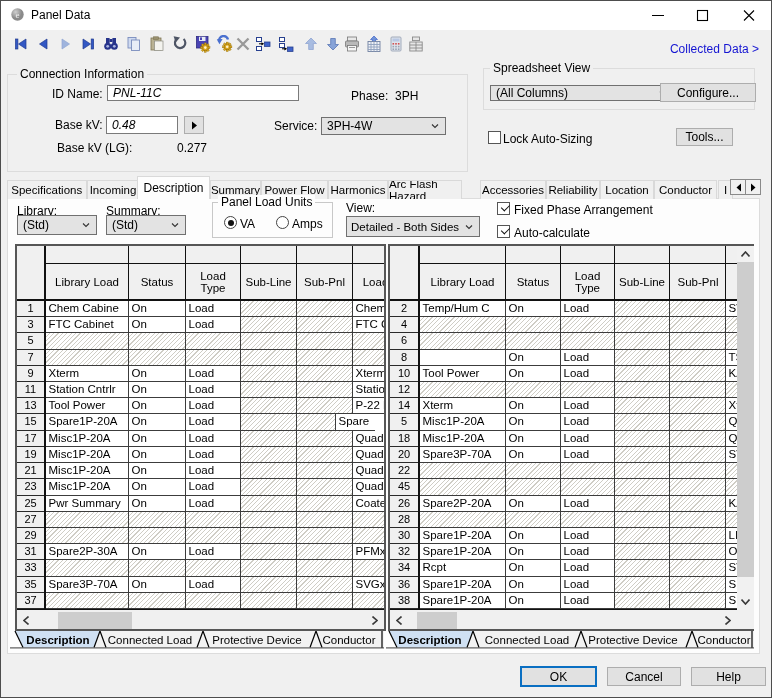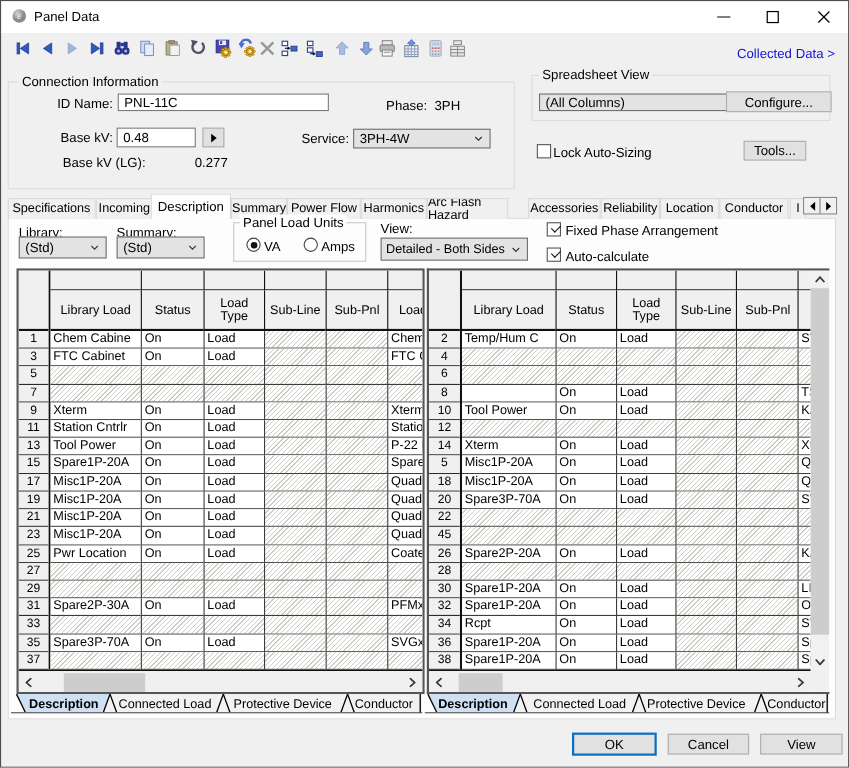--- a/index.html
+++ b/index.html
@@ -4,21 +4,21 @@
 html,body { width:772px; height:698px; }
 body { position:relative; font-family:"Liberation Sans",sans-serif; background:#f0f0f0; overflow:hidden; }
 .abs { position:absolute; }
 .titlebar { left:0; top:0; width:772px; height:30px; background:#fff; }
 .title-text { left:31px; top:8px; font-size:12px; color:#000; }
 .ti { position:absolute; top:34.5px; }
 .link { position:absolute; right:13px; top:42px; font-size:12px; color:#1414d2; }
 .groupbox { position:absolute; border:1px solid #dcdcdc; }
 .grouplabel { position:absolute; top:-8px; background:#f0f0f0; font-size:12px; padding:0 3px; color:#000; white-space:nowrap; }
 .lbl { position:absolute; font-size:12px; color:#000; white-space:nowrap; }
-.input { position:absolute; background:#fff; border:1px solid #7a7a7a; font-size:12px; color:#000; padding-left:5px; display:flex; align-items:center; }
+.input { position:absolute; background:#fff; border:1px solid #7a7a7a; font-size:12px; color:#000; padding-left:5px; display:flex; align-items:center;font-style:italic; }
 .combo { position:absolute; background:#e3e3e3; border:1px solid #707070; font-size:12px; color:#000; padding-left:5px; display:flex; align-items:center; }
 .combo .chev { position:absolute; right:6px; top:50%; margin-top:-4px; width:8px; height:8px; }
 .btn { position:absolute; background:#e1e1e1; border:1px solid #adadad; font-size:12px; color:#000; display:flex; align-items:center; justify-content:center; }
 .checkbox { position:absolute; width:13px; height:13px; background:#fff; border:1px solid #555; }
 .checkbox.checked::after { content:""; position:absolute; left:2px; top:0px; width:7px; height:4px; border-left:1.8px solid #111; border-bottom:1.8px solid #111; transform:rotate(-45deg) translate(0,2px); }
 .radio { position:absolute; width:13px; height:13px; background:#fff; border:1px solid #444; border-radius:50%; }
 .radio.sel::after { content:""; position:absolute; left:2.5px; top:2.5px; width:6px; height:6px; background:#111; border-radius:50%; }
 .tabpage { position:absolute; left:7px; top:198px; width:753px; height:456px; background:#fdfdfd; border:1px solid #dcdcdc; }
 .tab { position:absolute; top:180px; height:19px; background:#f0f0f0; border:1px solid #d9d9d9; border-bottom:none; font-size:11.5px; color:#000; display:flex; align-items:center; justify-content:center; overflow:hidden; }
 .tab.active { top:176px; height:23px; background:#fdfdfd; z-index:5; font-size:12px; }
@@ -330,21 +330,21 @@
 <div class="cell" style="left:168px;top:152.26px;width:55px;height:16.21px">Load</div>
 <div class="cell hatch" style="left:223px;top:152.26px;width:56px;height:16.21px"></div>
 <div class="cell hatch" style="left:279px;top:152.26px;width:56px;height:16.21px"></div>
 <div class="cell" style="left:335px;top:152.26px;width:32px;height:16.21px">P-22 P</div>
 <div class="rn" style="left:0px;top:168.47px;width:27px;height:16.21px">15</div>
 <div class="cell c0" style="left:29px;top:168.47px;width:82px;height:16.21px">Spare1P-20A</div>
 <div class="cell" style="left:111px;top:168.47px;width:57px;height:16.21px">On</div>
 <div class="cell" style="left:168px;top:168.47px;width:55px;height:16.21px">Load</div>
 <div class="cell hatch" style="left:223px;top:168.47px;width:56px;height:16.21px"></div>
 <div class="cell hatch" style="left:279px;top:168.47px;width:56px;height:16.21px"></div>
-<div class="cell" style="left:335px;top:168.47px;width:40px;height:16.21px">Spare</div>
+<div class="cell" style="left:318px;top:168.47px;width:40px;height:16.21px">Spare</div>
 <div class="rn" style="left:0px;top:184.68px;width:27px;height:16.21px">17</div>
 <div class="cell c0" style="left:29px;top:184.68px;width:82px;height:16.21px">Misc1P-20A</div>
 <div class="cell" style="left:111px;top:184.68px;width:57px;height:16.21px">On</div>
 <div class="cell" style="left:168px;top:184.68px;width:55px;height:16.21px">Load</div>
 <div class="cell hatch" style="left:223px;top:184.68px;width:56px;height:16.21px"></div>
 <div class="cell hatch" style="left:279px;top:184.68px;width:56px;height:16.21px"></div>
 <div class="cell" style="left:335px;top:184.68px;width:32px;height:16.21px">Quad</div>
 <div class="rn" style="left:0px;top:200.89px;width:27px;height:16.21px">19</div>
 <div class="cell c0" style="left:29px;top:200.89px;width:82px;height:16.21px">Misc1P-20A</div>
 <div class="cell" style="left:111px;top:200.89px;width:57px;height:16.21px">On</div>
@@ -360,21 +360,21 @@
 <div class="cell hatch" style="left:279px;top:217.10px;width:56px;height:16.21px"></div>
 <div class="cell" style="left:335px;top:217.10px;width:32px;height:16.21px">Quad</div>
 <div class="rn" style="left:0px;top:233.32px;width:27px;height:16.21px">23</div>
 <div class="cell c0" style="left:29px;top:233.32px;width:82px;height:16.21px">Misc1P-20A</div>
 <div class="cell" style="left:111px;top:233.32px;width:57px;height:16.21px">On</div>
 <div class="cell" style="left:168px;top:233.32px;width:55px;height:16.21px">Load</div>
 <div class="cell hatch" style="left:223px;top:233.32px;width:56px;height:16.21px"></div>
 <div class="cell hatch" style="left:279px;top:233.32px;width:56px;height:16.21px"></div>
 <div class="cell" style="left:335px;top:233.32px;width:32px;height:16.21px">Quad</div>
 <div class="rn" style="left:0px;top:249.53px;width:27px;height:16.21px">25</div>
-<div class="cell c0" style="left:29px;top:249.53px;width:82px;height:16.21px">Pwr Location</div>
+<div class="cell c0" style="left:29px;top:249.53px;width:82px;height:16.21px">Pwr Summary</div>
 <div class="cell" style="left:111px;top:249.53px;width:57px;height:16.21px">On</div>
 <div class="cell" style="left:168px;top:249.53px;width:55px;height:16.21px">Load</div>
 <div class="cell hatch" style="left:223px;top:249.53px;width:56px;height:16.21px"></div>
 <div class="cell hatch" style="left:279px;top:249.53px;width:56px;height:16.21px"></div>
 <div class="cell" style="left:335px;top:249.53px;width:32px;height:16.21px">Coate</div>
 <div class="rn" style="left:0px;top:265.74px;width:27px;height:16.21px">27</div>
 <div class="cell c0 hatch" style="left:29px;top:265.74px;width:82px;height:16.21px"></div>
 <div class="cell hatch" style="left:111px;top:265.74px;width:57px;height:16.21px"></div>
 <div class="cell hatch" style="left:168px;top:265.74px;width:55px;height:16.21px"></div>
 <div class="cell hatch" style="left:223px;top:265.74px;width:56px;height:16.21px"></div>
@@ -629,13 +629,13 @@
     <path d="M366,0 L366,17" stroke="#000" stroke-width="1.2"></path>
     <path d="M0,16.9 L368,16.9" stroke="#444" stroke-width="1"></path>
     <text x="44" y="12.5" font-family="Liberation Sans, sans-serif" font-size="11.5" font-weight="bold" text-anchor="middle" fill="#000">Description</text>
     <text x="141" y="12.5" font-family="Liberation Sans, sans-serif" font-size="11.5" font-weight="normal" text-anchor="middle" fill="#000">Connected Load</text>
     <text x="247" y="12.5" font-family="Liberation Sans, sans-serif" font-size="11.5" font-weight="normal" text-anchor="middle" fill="#000">Protective Device</text>
     <text x="338" y="12.5" font-family="Liberation Sans, sans-serif" font-size="11.5" font-weight="normal" text-anchor="middle" fill="#000">Conductor</text>
   </svg>
 
 <div class="btn" style="left:520px;top:666px;width:77px;height:21px;border:2px solid #0a6fc2">OK</div>
 <div class="btn" style="left:607px;top:667px;width:74px;height:19px">Cancel</div>
-<div class="btn" style="left:691px;top:667px;width:75px;height:19px">View</div>
+<div class="btn" style="left:691px;top:667px;width:75px;height:19px">Help</div>
 
 </body></html>

